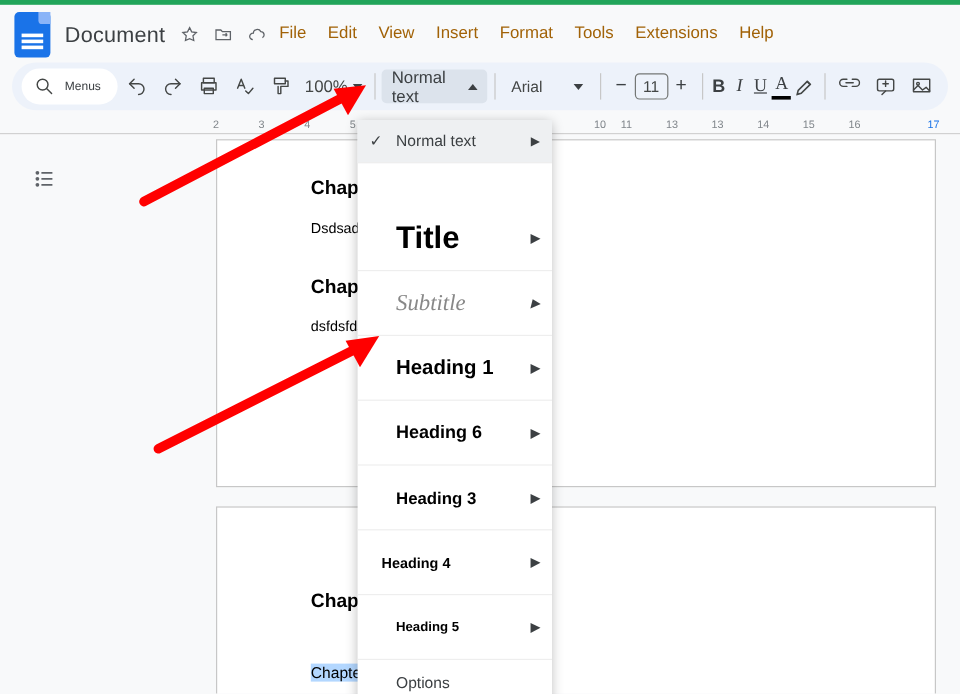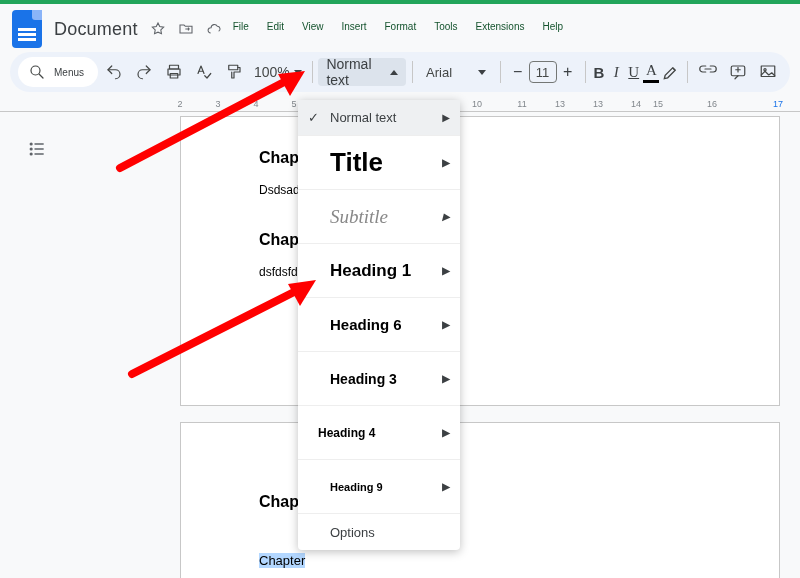--- a/index.html
+++ b/index.html
@@ -8,21 +8,21 @@
 .titlebar { display: flex; align-items: center; padding: 6px 12px 0 12px; gap: 12px; }
 .docs-icon { width: 30px; height: 38px; background: #1a73e8; border-radius: 4px; position: relative; }
 .docs-icon::before { content:""; position:absolute; left:6px; right:6px; top:18px; height:3px; background:#fff; box-shadow: 0 5px 0 #fff, 0 10px 0 #fff; }
 .docs-icon::after { content:""; position:absolute; top:0; right:0; width:10px; height:10px; background:#8ab4f8; border-bottom-left-radius:3px;}
 .doc-meta { display:flex; flex-direction:row; gap:2px; flex:1; }
 .titlerow { display:flex; align-items:center; gap:12px; }
 .doc-title { font-size:18px; color:#3c4043; letter-spacing:.2px; }
 .title-ic { width:16px; height:16px; color:#5f6368; display:flex; align-items:center; justify-content:center; }
 .title-ic svg { width:16px; height:16px; fill:none; stroke:currentColor; stroke-width:1.6; }
 .menubar { display:flex; gap:0; padding-bottom:4px; }
-.menubar span { font-size:10px; color:#14532d; padding:2px 9px; border-radius:4px; }
+.menubar span { font-size:14px; color:#a16207; padding:2px 9px; border-radius:4px; }
 .toolbar-wrap { padding: 4px 10px 0 10px; }
 .toolbar { background:#edf2fa; border-radius: 24px; height:40px; display:flex; align-items:center; padding:0 8px; gap:2px; font-size:13px; color:#444746; }
 .tb-btn { height:28px; min-width:28px; border-radius:4px; display:flex; align-items:center; justify-content:center; padding:0 4px; }
 .pill { background:#fff; border-radius:16px; height:30px; padding:0 14px 0 10px; display:flex; align-items:center; gap:8px; font-size:10px; color:#3c4043; }
 .sep { width:1px; height:22px; background:#c7c7c7; margin:0 4px; }
 .tb-svg { width:18px; height:18px; }
 .tb-svg path, .tb-svg line, .tb-svg circle, .tb-svg rect { stroke:#444746; stroke-width:1.6; fill:none; stroke-linecap:round; stroke-linejoin:round; }
 .zoom { padding:0 4px; font-size:14px; display:flex; align-items:center; gap:4px; }
 .normal-chip { background:#dce3ec; height:28px; border-radius:4px; padding:0 8px; display:flex; align-items:center; gap:18px; font-size:14px; color:#3c4043; }
 .chev { width:0; height:0; border-left:4px solid transparent; border-right:4px solid transparent; }
@@ -54,21 +54,21 @@
 .para { font-size:12px; color:#000; margin-bottom:34px; }
 .selected { background:#b3d7ff; }
 
 .dropdown { position:absolute; left:298px; top:100px; width:162px; background:#fff; border-radius:4px; box-shadow:0 2px 10px rgba(0,0,0,.25); z-index:50; }
 .dd-item { position:relative; display:flex; align-items:center; min-height:54px; padding:0 24px 0 32px; border-bottom:1px solid #eee; }
 .dd-item:last-child { border-bottom:none; }
 .dd-item.normal { min-height:36px; font-size:13px; color:#3c4043; }
 .dd-item.active { background:#eef0f2; }
 .dd-check { position:absolute; left:10px; color:#3c4043; font-size:13px; }
 .dd-sub { position:absolute; right:10px; color:#3c4043; font-size:10px; }
-.dd-title { font-size:26px; font-weight:700; color:#000; }
+.dd-title { font-size:26px; font-weight:700; color:#000;margin-top:36px; }
 .dd-subtitle { font-size:19px; font-style:italic; font-family:'Georgia',serif; color:#888; }
 .dd-h1 { font-size:17px; font-weight:700; }
 .dd-h2 { font-size:15px; font-weight:700; }
 .dd-h3 { font-size:14px; font-weight:700; }
 .dd-h4 { font-size:12px; font-weight:700;padding-left:20px; }
 .dd-h5 { font-size:11px; font-weight:700; }
 .dd-options { min-height:36px; font-size:13px; color:#3c4043; }
 
 .arrow { position:absolute; z-index:60; pointer-events:none; }
 .arrow svg path { stroke:#ff0000; }
@@ -222,26 +222,26 @@
 <div class="ruler-row">
   <div class="ruler" id="ruler">
       <span class="t" style="left: 0px;">2</span>
       <span class="t" style="left: 38px;">3</span>
       <span class="t" style="left: 76px;">4</span>
       <span class="t" style="left: 114px;">5</span>
       <span class="t" style="left: 152px;">6</span>
       <span class="t" style="left: 190px;">7</span>
       <span class="t" style="left: 228px;">8</span>
       <span class="t" style="left: 266px;">9</span>
-      <span class="t" style="left: 297px;">10</span>
+      <span class="t" style="left: 320px;">10</span>
       <span class="t" style="left: 342px;">11</span>
       <span class="t" style="left: 380px;">13</span>
       <span class="t" style="left: 418px;">13</span>
       <span class="t" style="left: 456px; margin-top: 31px;">14</span>
-      <span class="t" style="left: 478px;">15</span>
+      <span class="t" style="left: 494px;">15</span>
       <span class="t" style="left: 532px;">16</span>
       <span class="t" style="left: 598px; color: rgb(26, 115, 232); margin-top: 16px;">17</span>
     </div>
 </div>
 
 <div class="workspace">
   <div class="outline-btn">
     <svg viewBox="0 0 24 24">
         <circle cx="5" cy="6" r="1"></circle>
         <line x1="9" y1="6" x2="20" y2="6"></line>
@@ -294,21 +294,21 @@
     </div>
     <div class="dd-item dd-h3">
       <span>Heading 3</span>
       <span class="dd-sub">▶</span>
     </div>
     <div class="dd-item dd-h4">
       <span>Heading 4</span>
       <span class="dd-sub">▶</span>
     </div>
     <div class="dd-item dd-h5">
-      <span>Heading 9</span>
+      <span>Heading 5</span>
       <span class="dd-sub">▶</span>
     </div>
     <div class="dd-item dd-options">
       <span>Options</span>
     </div>
   </div>
 
 <div class="arrow" style="left:110px; top:68px;">
   <svg width="200" height="110" viewBox="0 0 200 110">
     <path d="M10 100 L178 12" stroke-width="8" stroke-linecap="round"></path>

